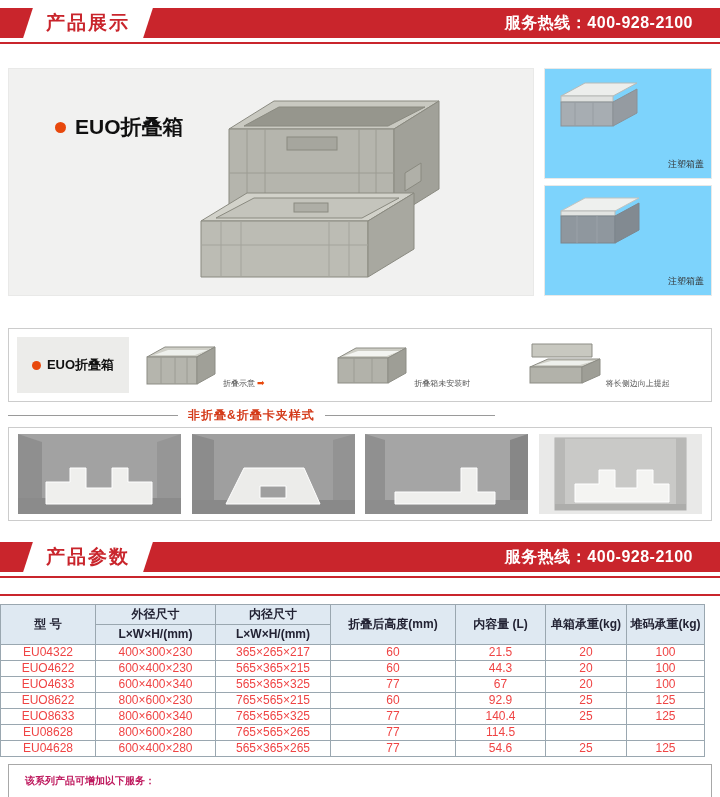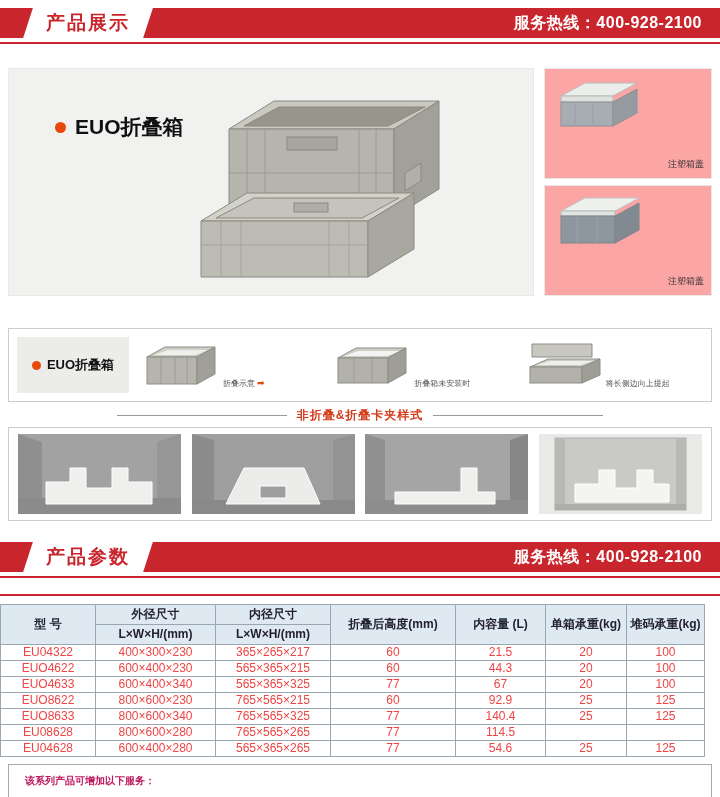--- a/index.html
+++ b/index.html
@@ -4,44 +4,44 @@
 <style>
   html,body{margin:0;padding:0;background:#fff;}
   body{width:720px;height:797px;overflow:hidden;font-family:"Liberation Sans","DejaVu Sans",sans-serif;}
   .page{position:relative;width:720px;height:797px;background:#fff;}
 
   
   .band{margin-top:8px;}
   .band-bar{height:30px;background:#c9252c;position:relative;display:flex;align-items:center;}
   .band-title-wrap{position:absolute;left:28px;top:0;height:30px;background:#fff;transform:skewX(-18deg);padding:0 18px;display:flex;align-items:center;}
   .band-title{transform:skewX(18deg);color:#c9252c;font-weight:bold;font-size:19px;letter-spacing:2px;white-space:nowrap;}
-  .band-hotline{margin-left:auto;color:#fff;font-weight:bold;font-size:16px;padding-right:18px;letter-spacing:.5px;text-align:right;}
+  .band-hotline{margin-left:auto;color:#fff;font-weight:bold;font-size:16px;padding-right:27px;letter-spacing:.5px;text-align:right;}
   .band-line{height:2px;background:#c9252c;margin-top:4px;}
 
   
   .showcase{display:flex;gap:10px;margin:24px 8px 0;height:228px;}
   .main-panel{flex:1;background:#f1f1f0;border:1px solid #e9e9e8;position:relative;overflow:hidden;}
   .product-title{position:absolute;left:46px;top:44px;display:flex;align-items:center;gap:9px;font-size:21px;font-weight:bold;color:#101010;}
   .bullet{width:11px;height:11px;border-radius:50%;background:#e8480c;display:inline-block;flex:0 0 auto;}
   .crates-svg{position:absolute;left:160px;top:8px;}
   .thumb-col{width:168px;display:flex;flex-direction:column;gap:6px;}
-  .thumb{flex:1;background:#fca5a5;border:1px solid #e9e9e8;position:relative;overflow:hidden;padding-left:48px;}
+  .thumb{flex:1;background:#7dd3fc;border:1px solid #e9e9e8;position:relative;overflow:hidden;padding-left:48px;}
   .thumb svg{position:absolute;left:8px;top:5px;}
   .thumb-caption{position:absolute;right:7px;bottom:7px;font-size:9px;color:#333;}
 
   
   .fold-box{margin:32px 8px 0;border:1px solid #ccc;height:72px;display:flex;align-items:center;padding:0 8px;gap:6px;background:#fff;}
   .fold-label{width:112px;height:56px;background:#ececea;display:flex;align-items:center;justify-content:center;gap:6px;font-size:13px;font-weight:bold;color:#111;flex:0 0 auto;}
   .fold-label .bullet{width:9px;height:9px;}
   .fold-step{flex:1;margin:0;display:flex;flex-direction:row;align-items:center;}
   .fold-step figcaption{font-size:8px;color:#555;align-self:flex-end;padding-right:8px;margin-top:1px;white-space:nowrap;}
   .arrow{color:#e8480c;font-size:9px;margin-left:2px;}
 
   
-  .clip-divider{display:flex;align-items:center;justify-content:center;margin:5px 8px 0;gap:10px;}
+  .clip-divider{display:flex;align-items:center;margin:5px 8px 0;gap:10px;}
   .dline{width:170px;height:1px;background:#9a9a9a;}
   .clip-title{color:#d43b1a;font-size:12px;font-weight:bold;letter-spacing:1px;}
   .clip-box{margin:3px 8px 0;border:1px solid #ccc;height:92px;display:flex;align-items:center;justify-content:space-between;padding:0 9px;gap:9px;background:#fff;}
   .clip-photo{position:relative;width:163px;height:80px;overflow:hidden;flex:0 0 auto;}
 
   
   .table-topline{height:2px;background:#c9252c;margin-top:16px;}
   .params-table{border-collapse:collapse;margin:8px 0 0;width:704px;table-layout:fixed;}
   .params-table th,.params-table td{border:1px solid #9aa7b0;text-align:center;font-size:12px;padding:0;white-space:nowrap;overflow:hidden;}
   .params-table th{background:#dfe9f2;color:#223;font-weight:bold;height:19px;line-height:19px;}

